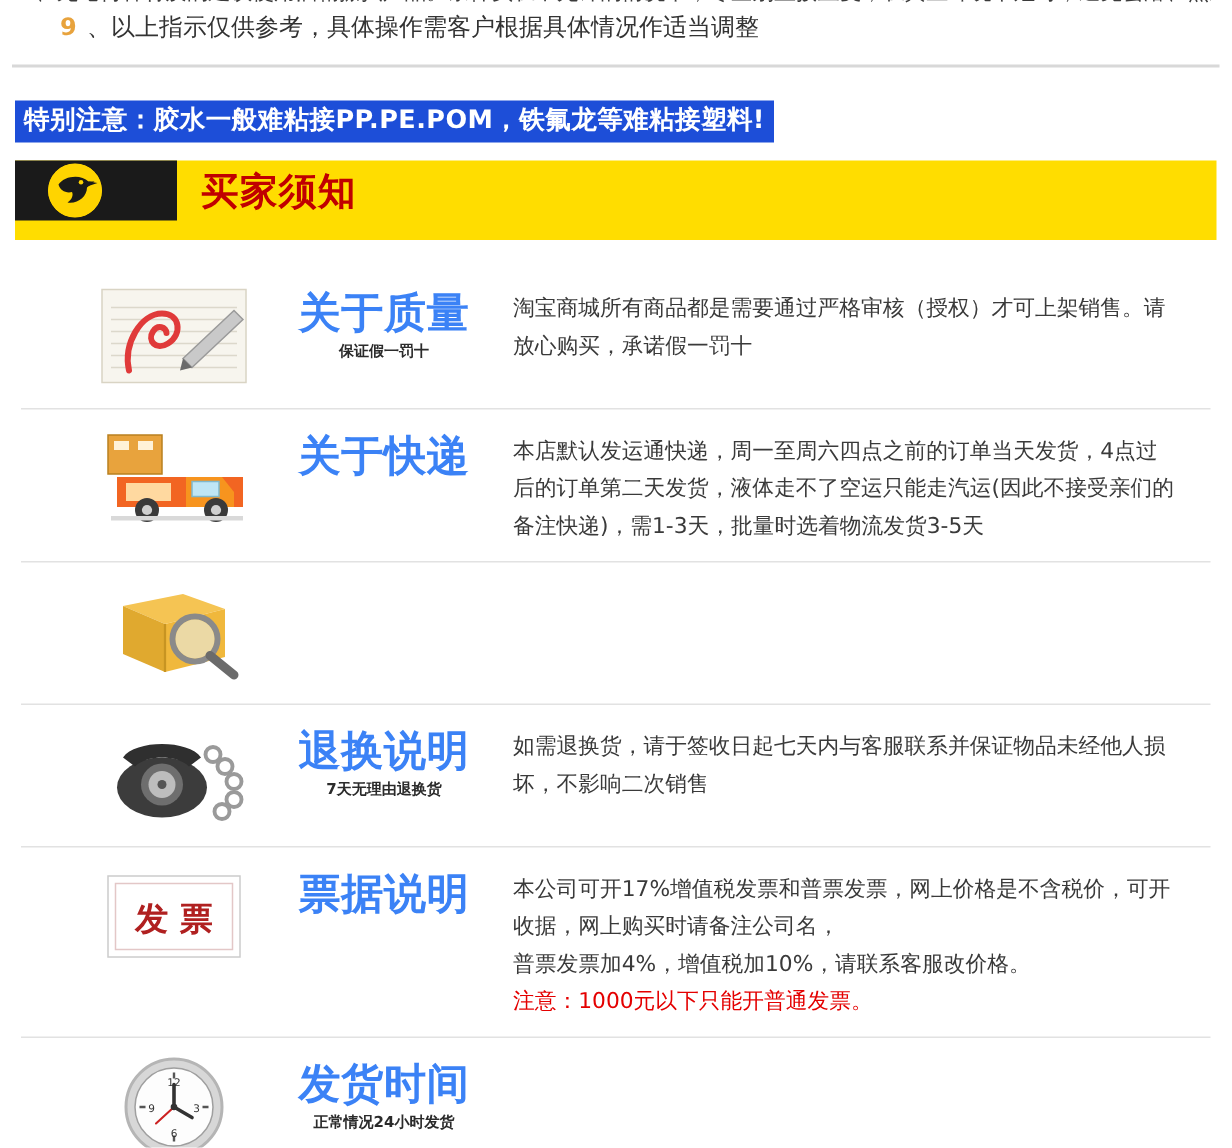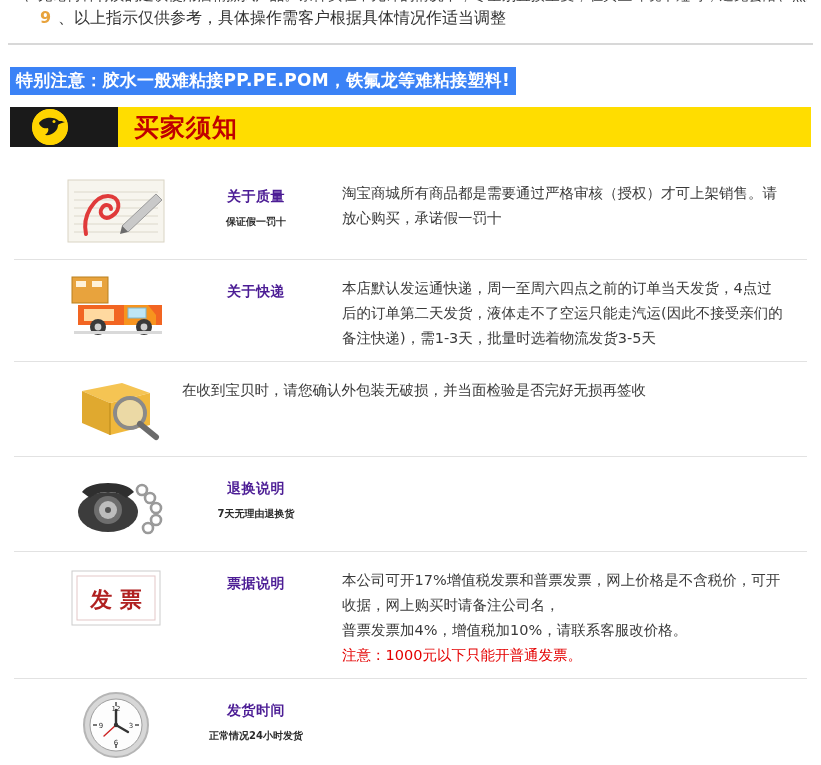--- a/index.html
+++ b/index.html
@@ -58,34 +58,34 @@
     background: #d8d8d8;
     margin: 14px 8px 0 8px;
   }
 
   
   .warn-wrap {
     padding: 22px 0 0 10px;
   }
   .warn-bar {
     display: inline-block;
-    background: #3b82f6;
+    background: #1d4ed8;
     color: #ffffff;
     font-size: 17px;
     font-weight: bold;
     line-height: 25px;
     padding: 1px 6px 2px 6px;
     letter-spacing: 0.3px;
   }
 
   
   .title-bar {
     position: relative;
     margin: 12px 10px 0 10px;
-    height: 40px;
+    height: 53px;
     background: #ffdd00;
   }
   .title-bar .black-block {
     position: absolute;
     left: 0;
     top: 0;
     width: 108px;
     height: 40px;
     background: #1a1a1a;
   }
@@ -133,23 +133,23 @@
     align-items: center;
     justify-content: center;
   }
   .row-label {
     flex: 0 0 160px;
     width: 160px;
     text-align: center;
     padding-top: 6px;
   }
   .row-label .main {
-    font-size: 14px;
-    font-weight: bold;
-    color: #4c1d95;
+    font-size: 28px;
+    font-weight: bold;
+    color: #3b82f6;
     line-height: 30px;
     letter-spacing: 0.5px;
   }
   .row-label .sub {
     font-size: 10px;
     font-weight: bold;
     color: #2b2b2b;
     line-height: 22px;
   }
   .row-body {
@@ -250,21 +250,20 @@
       <svg class="icon-svg" width="104" height="70" viewBox="0 0 104 70">
         <path d="M18 18 L58 10 L86 20 L46 30 Z" fill="#f5c453"></path>
         <path d="M18 18 L46 30 L46 62 L18 50 Z" fill="#e0a92f"></path>
         <path d="M46 30 L86 20 L86 52 L46 62 Z" fill="#f0b83c"></path>
         <path d="M46 30 L46 62" stroke="#c79422" stroke-width="1.5"></path>
         <circle cx="66" cy="40" r="15" fill="none" stroke="#8a8a8a" stroke-width="4"></circle>
         <circle cx="66" cy="40" r="13" fill="#e8f4fb" opacity="0.55"></circle>
         <line x1="76" y1="51" x2="92" y2="64" stroke="#6b6b6b" stroke-width="6" stroke-linecap="round"></line>
       </svg>
     </div>
-    <div class="row-body">在收到宝贝时，请您确认外包装无破损，并当面检验是否完好无损再签收</div>
   </div>
 
   <div class="row">
     <div class="row-icon">
       <svg class="icon-svg" width="104" height="70" viewBox="0 0 104 70">
         <ellipse cx="44" cy="44" rx="30" ry="20" fill="#3c3c3c"></ellipse>
         <circle cx="44" cy="42" r="14" fill="#6e6e6e"></circle>
         <circle cx="44" cy="42" r="9" fill="#bdbdbd"></circle>
         <circle cx="44" cy="42" r="3" fill="#555"></circle>
         <path d="M18 24 C26 12, 62 12, 70 24 L62 30 C54 22, 34 22, 26 30 Z" fill="#2f2f2f"></path>
@@ -274,20 +273,21 @@
           <circle cx="92" cy="40" r="5"></circle>
             <circle cx="92" cy="52" r="5"></circle>
           <circle cx="84" cy="60" r="5"></circle>
         </g>
       </svg>
     </div>
     <div class="row-label">
       <div class="main">退换说明</div>
       <div class="sub">7天无理由退换货</div>
     </div>
+    <div class="row-body">如需退换货，请于签收日起七天内与客服联系并保证物品未经他人损坏，不影响二次销售</div>
   </div>
 
   <div class="row">
     <div class="row-icon">
       <svg class="icon-svg" width="104" height="70" viewBox="0 0 104 70">
         <rect x="8" y="8" width="88" height="54" fill="#ffffff" stroke="#cccccc"></rect>
         <rect x="13" y="13" width="78" height="44" fill="none" stroke="#e3c7c7"></rect>
         <text x="52" y="44" font-family="DejaVu Sans, sans-serif" font-size="22" font-weight="bold" fill="#b02020" text-anchor="middle">发 票</text>
       </svg>
     </div>

